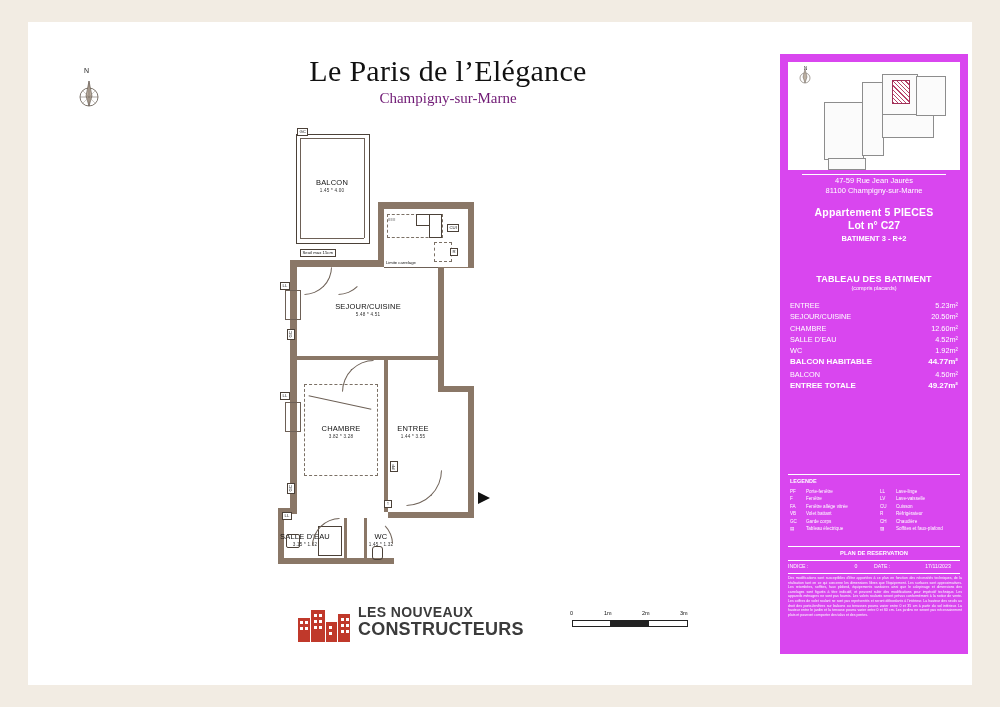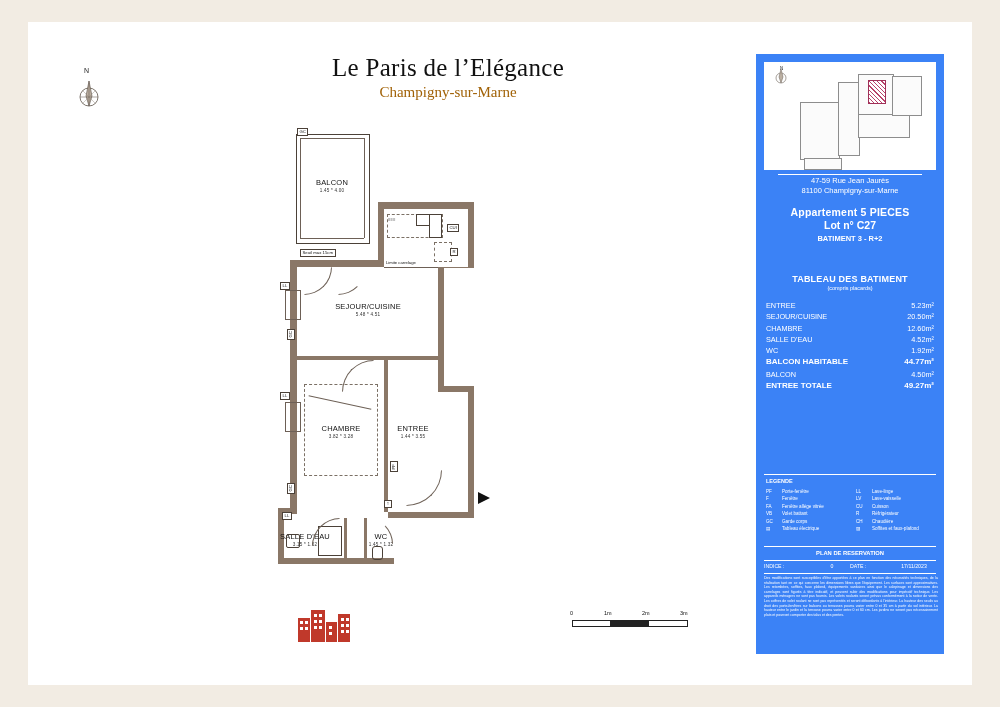--- a/index.html
+++ b/index.html
@@ -31,28 +31,28 @@
   
   .title-block {
     position: absolute;
     left: 210px;
     top: 32px;
     width: 420px;
     text-align: center;
   }
   .title-main {
     font-family: "Liberation Serif", serif;
-    font-size: 25px;
+    font-size: 30px;
     color: #111;
     letter-spacing: 0.3px;
   }
   .title-sub {
     font-family: "Liberation Serif", serif;
     font-size: 15px;
-    color: #a16207;
+    color: #701a75;
     margin-top: 2px;
   }
 
   
   .compass {
     position: absolute;
     left: 40px;
     top: 45px;
     width: 46px;
     height: 52px;
@@ -135,25 +135,25 @@
   }
   .door-arc {
     position: absolute;
     border: 0.7px solid #6d6056;
     border-radius: 100%;
   }
 
   
   .panel {
     position: absolute;
-    left: 728px;
+    left: 752px;
     top: 32px;
     width: 188px;
     height: 600px;
-    background: #3b82f6;
+    background: #d946ef;
     color: #ffffff;
   }
   .mini-map {
     position: absolute;
     left: 8px;
     top: 8px;
     width: 172px;
     height: 108px;
     background: #ffffff;
   }
@@ -606,20 +606,24 @@
         <rect x="23" y="24" width="3" height="3" fill="#fff"></rect>
         <rect x="33" y="24" width="3" height="3" fill="#fff"></rect>
         <rect x="33" y="30" width="3" height="3" fill="#fff"></rect>
         <rect x="45" y="16" width="3" height="3" fill="#fff"></rect>
         <rect x="50" y="16" width="3" height="3" fill="#fff"></rect>
         <rect x="45" y="22" width="3" height="3" fill="#fff"></rect>
         <rect x="50" y="22" width="3" height="3" fill="#fff"></rect>
         <rect x="45" y="28" width="3" height="3" fill="#fff"></rect>
         <rect x="50" y="28" width="3" height="3" fill="#fff"></rect>
       </svg>
+      <div class="logo-text">
+        <div class="l1">LES NOUVEAUX</div>
+        <div class="l2">CONSTRUCTEURS</div>
+      </div>
     </div>
 
     <div class="scalebar">
       <div class="sb-seg" style="left:6px; width:38px; background:#ffffff;"></div>
       <div class="sb-seg" style="left:44px; width:38px; background:#222;"></div>
       <div class="sb-seg" style="left:82px; width:38px; background:#ffffff;"></div>
       <div class="sb-lab" style="left:4px;">0</div>
       <div class="sb-lab" style="left:38px;">1m</div>
       <div class="sb-lab" style="left:76px;">2m</div>
       <div class="sb-lab" style="left:114px;">3m</div>

